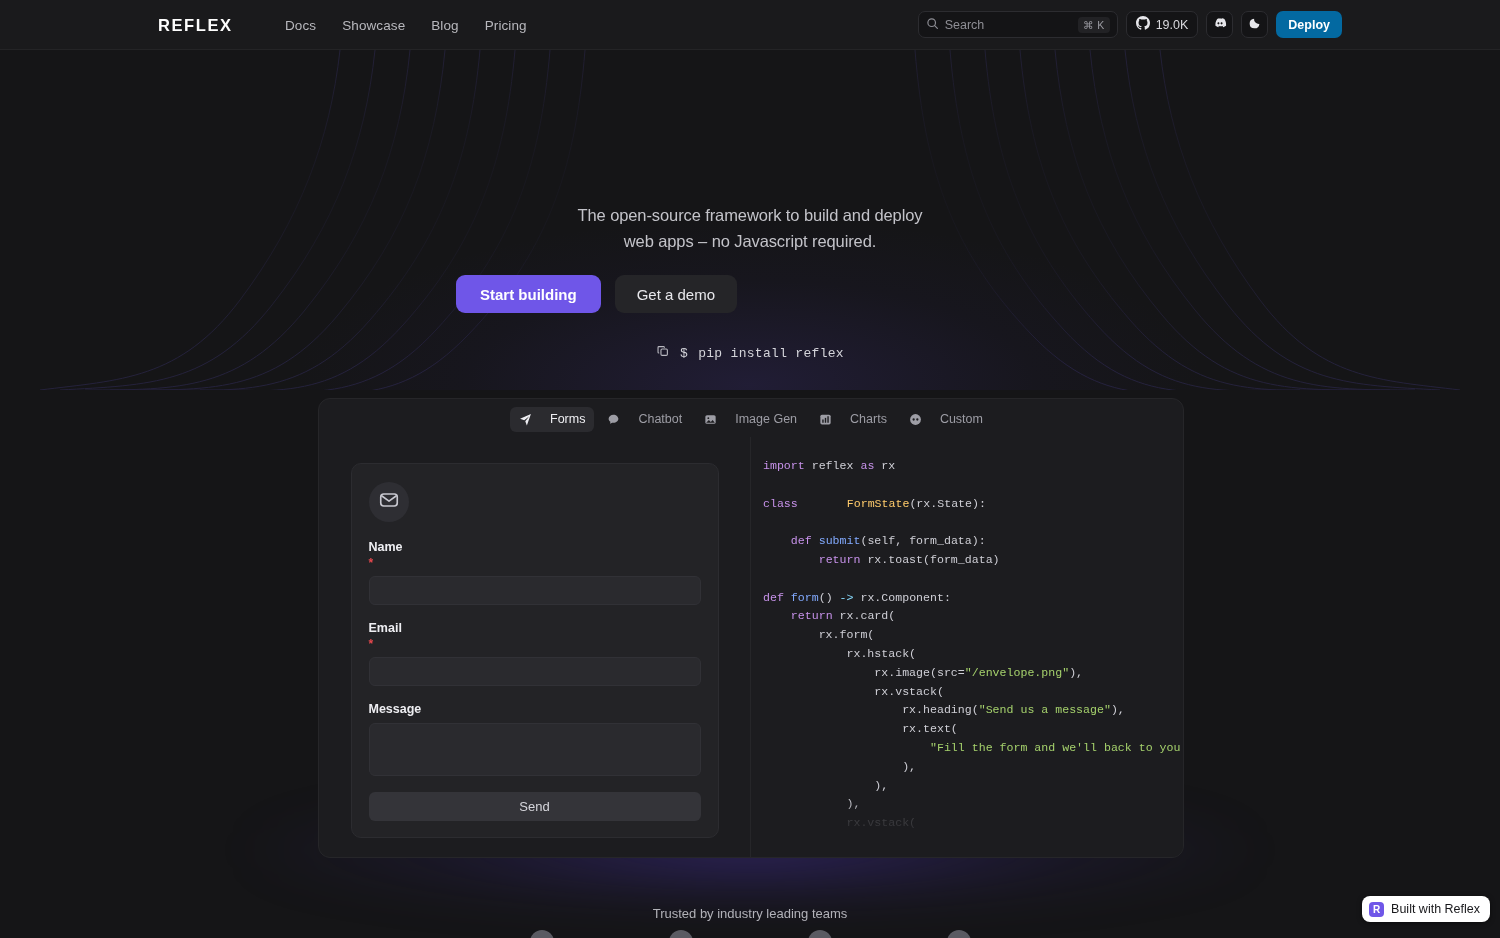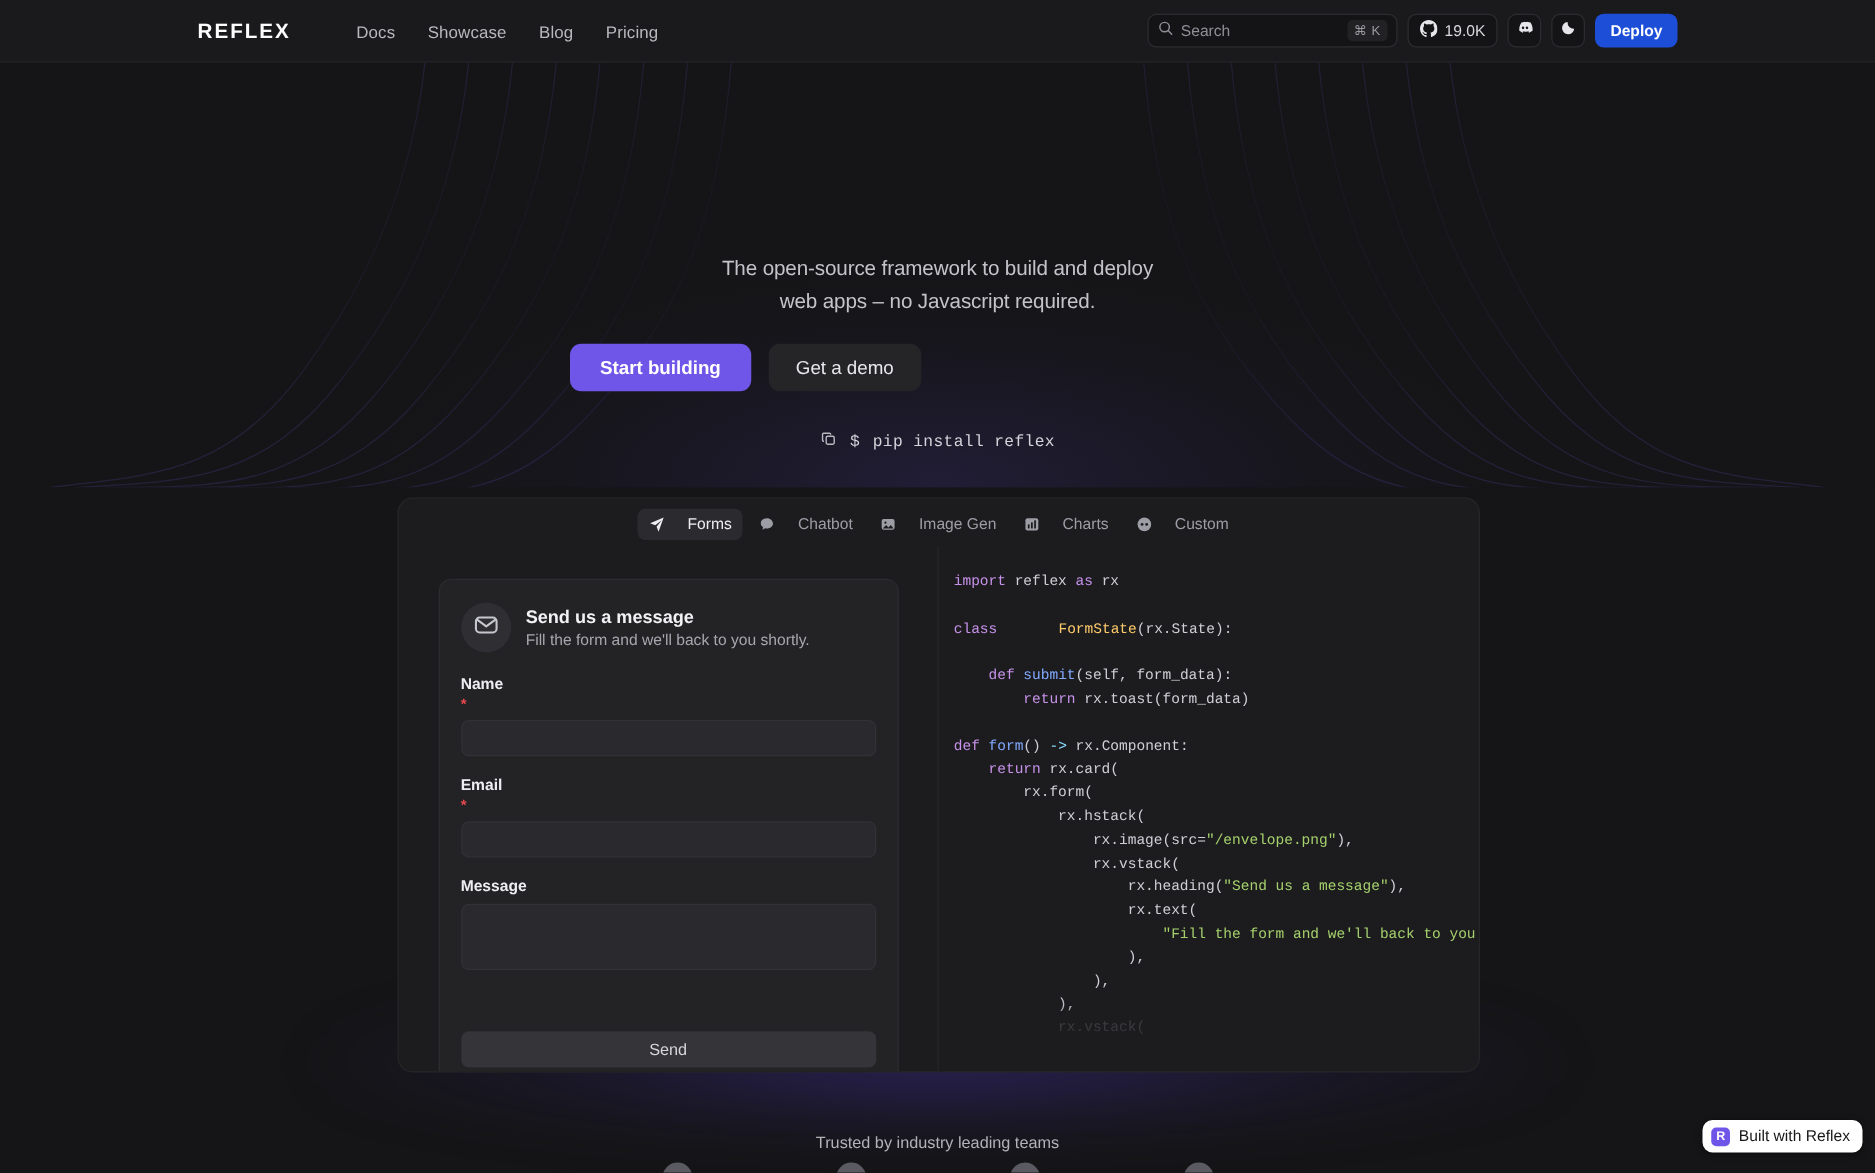--- a/index.html
+++ b/index.html
@@ -46,21 +46,21 @@
   .pill {
     height: 27px; border-radius: 7px; background: #141416;
     border: 1px solid #2c2c30; display: flex; align-items: center;
     padding: 0 9px; gap: 6px; color: #d8d8dd; font-size: 12.5px;
   }
   .icon-pill {
     width: 27px; height: 27px; border-radius: 7px; background: #141416;
     border: 1px solid #2c2c30; display: flex; align-items: center; justify-content: center;
   }
   .deploy-btn {
-    height: 27px; border-radius: 7px; background: #1d4ed8;
+    height: 27px; border-radius: 7px; background: #0369a1;
     color: #fff; font-size: 12.5px; font-weight: 700;
     display: flex; align-items: center; padding: 0 12px; border: none; cursor: pointer;
     font-family: "Liberation Sans", sans-serif;
   }
 
   
   .hero {
     position: absolute; top: 50px; left: 0; width: 1500px; height: 340px;
     overflow: hidden;
   }
@@ -160,21 +160,20 @@
   .txt {
     width: 100%; height: 53px; background: #2a2a2e; border: 1px solid #313136;
     border-radius: 6px; margin-bottom: 12px; outline: none; resize: none;
     color: #e8e8ec; font-size: 12.5px; padding: 7px 9px;
     font-family: "Liberation Sans", sans-serif;
   }
   .send-btn {
     width: 100%; height: 29px; background: #343439; border: none;
     border-radius: 6px; color: #d6d6dc; font-size: 13px; cursor: pointer;
     font-family: "Liberation Sans", sans-serif;
-    margin-top: 32px;
   }
 
   
   .code {
     position: absolute; top: 20px; left: 12px; right: 0; bottom: 0;
     font-family: "Liberation Mono", monospace;
     font-size: 11.6px; line-height: 18.8px; white-space: pre;
     color: #cfcfd6;
   }
   .code .ln { height: 18.8px; }
@@ -383,24 +382,20 @@
       <div class="form-card">
         <div class="form-head">
           <div class="env-circle">
             <span>
               <svg width="22" height="22" viewBox="0 0 24 24" fill="none" stroke="#c7c7cf" stroke-width="1.8">
                 <rect x="3" y="5.5" width="18" height="13" rx="3.2"></rect>
                 <path d="M4.3 7.6 12 13.2l7.7-5.6" stroke-linecap="round" stroke-linejoin="round"></path>
               </svg>
             </span>
           </div>
-          <div>
-            <div class="form-title">Send us a message</div>
-            <div class="form-desc">Fill the form and we'll back to you shortly.</div>
-          </div>
         </div>
 
         <div class="field-label">
           <span>Name</span>
           <span class="req">*</span>
         </div>
         <input class="inp" type="text" placeholder="" style="">
 
         <div class="field-label">
           <span>Email</span>

